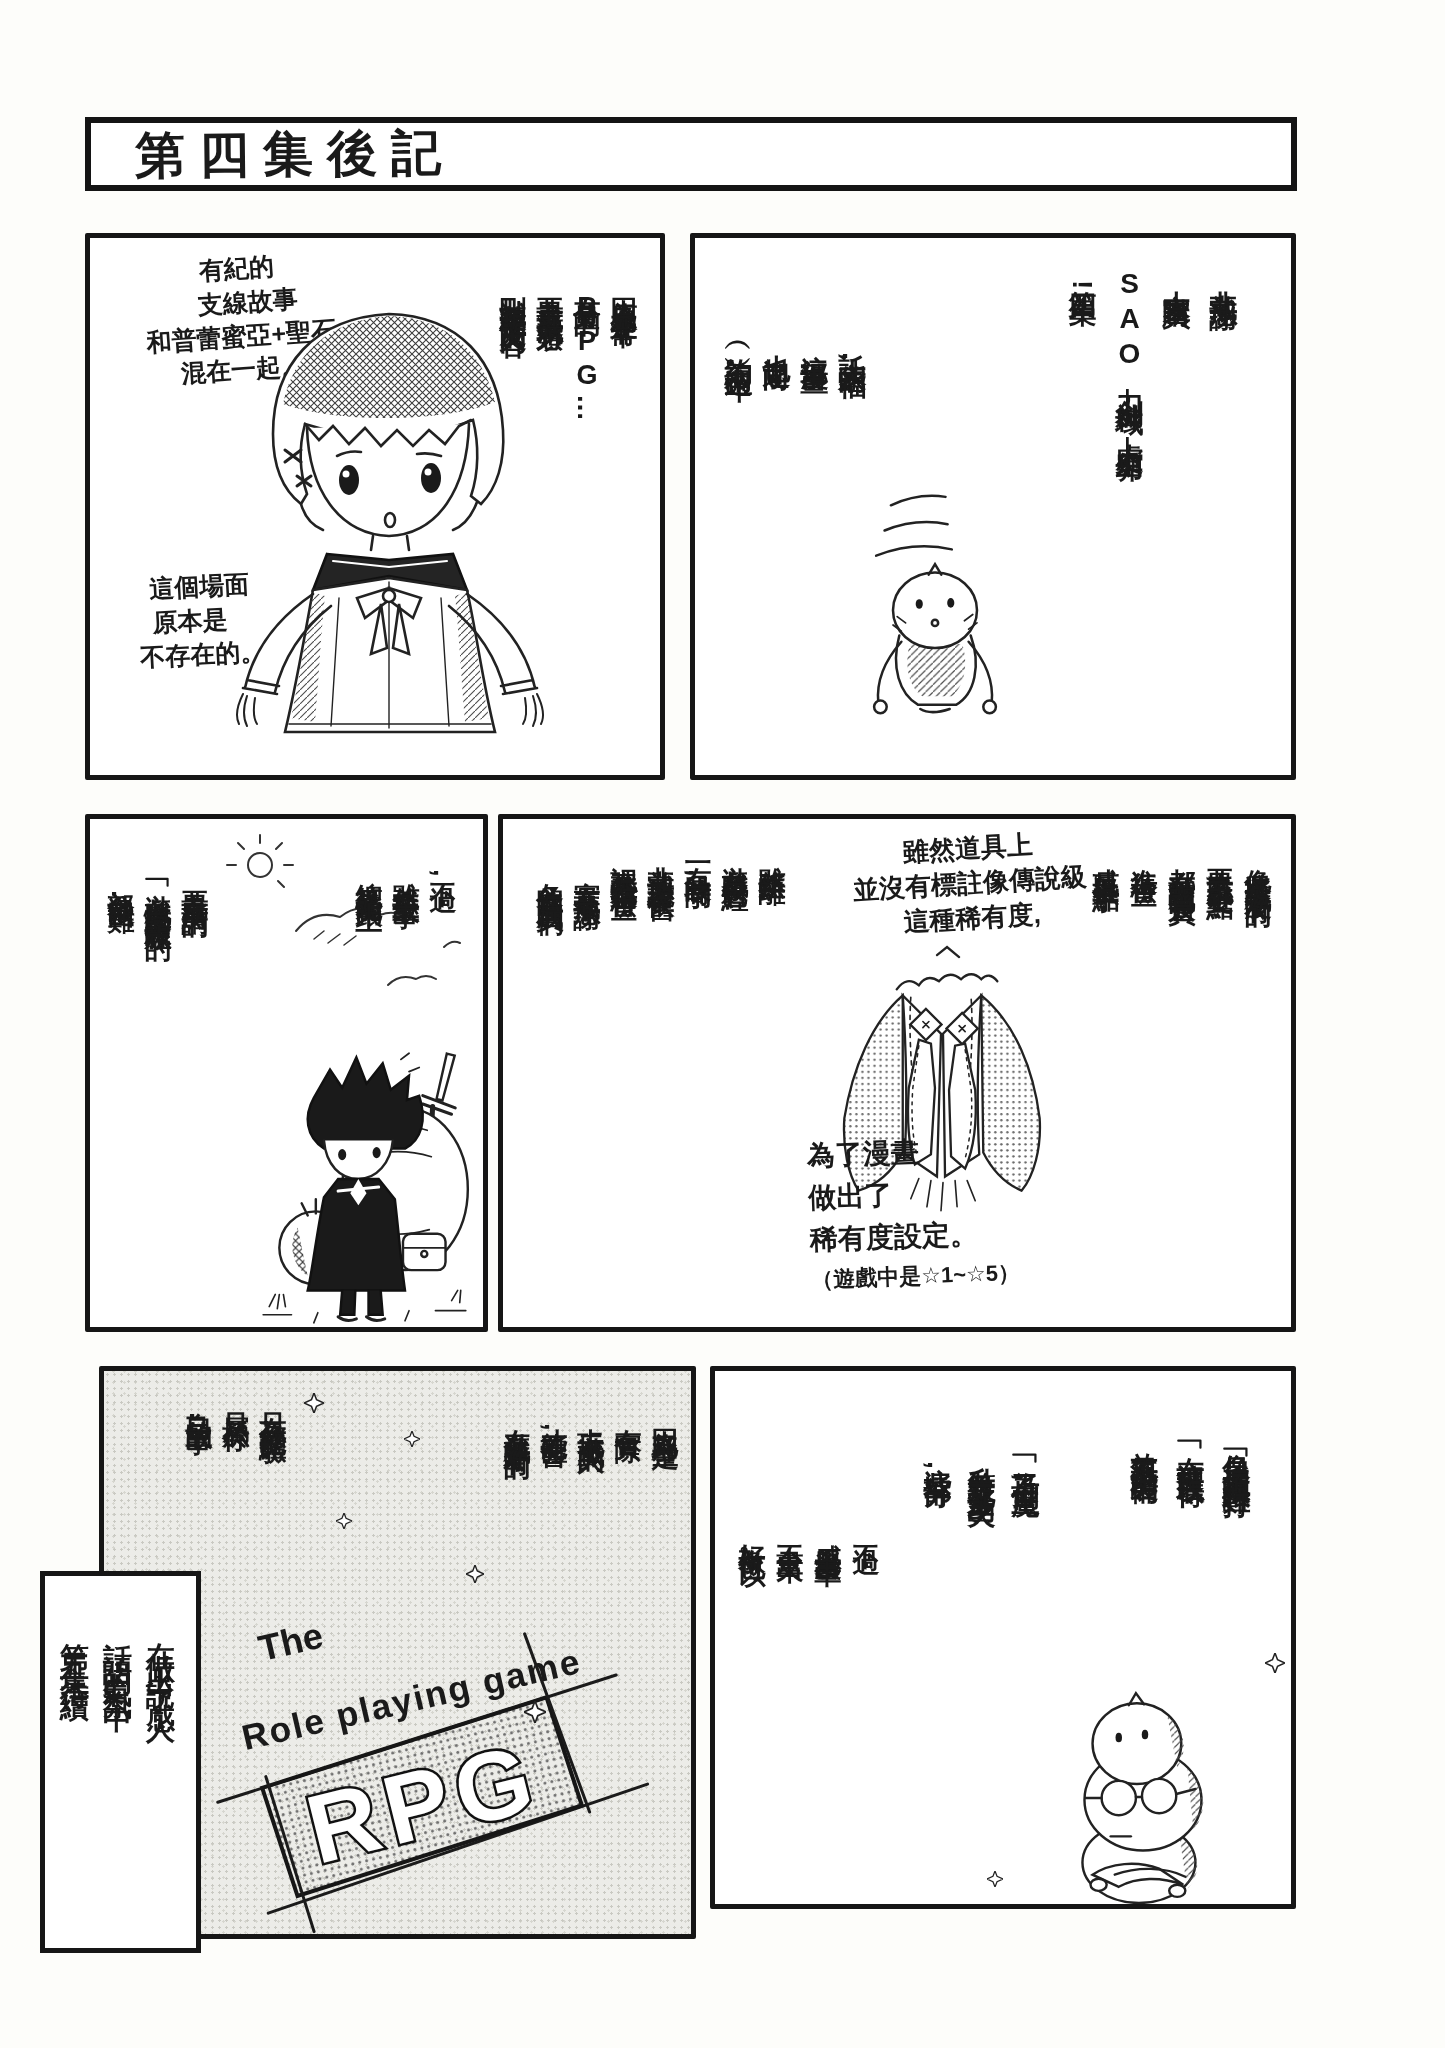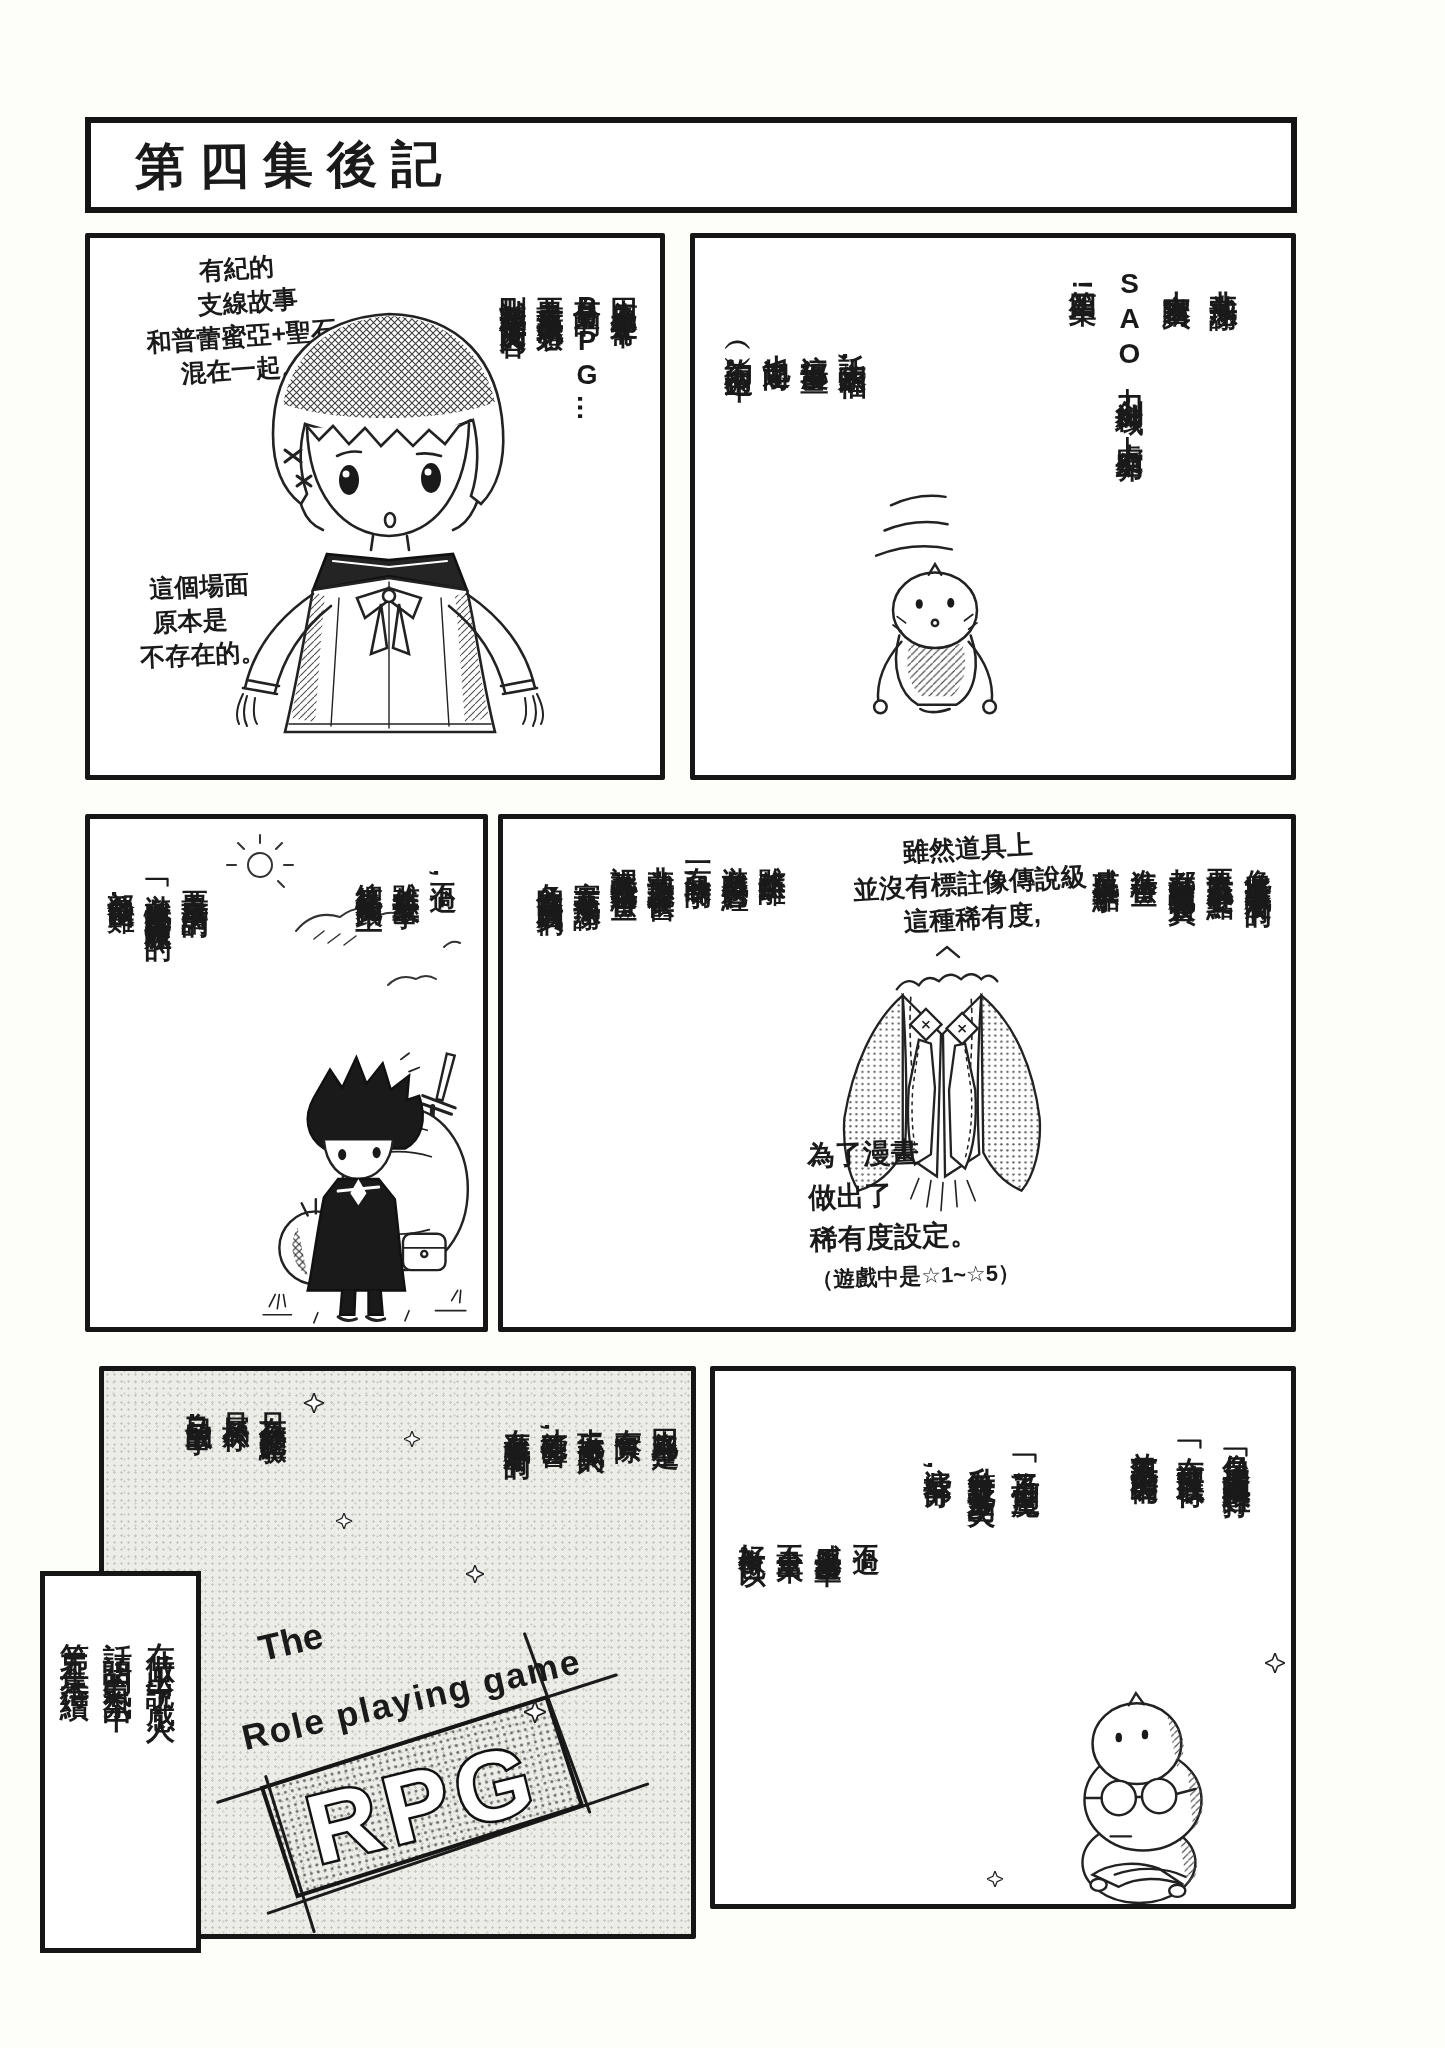--- a/index.html
+++ b/index.html
@@ -10,21 +10,21 @@
          white-space:nowrap;font-size:27px;line-height:37px;letter-spacing:4px;}
   .vtext p{margin:0;padding:0;}
   .up{text-orientation:upright;}
   .hand{position:absolute;font-weight:600;line-height:1.35;}
   .hand div{white-space:nowrap;}
   .art{position:absolute;overflow:visible;}
   .sparkle{position:absolute;}
   .tone{background-color:#ecece8;
         background-image:radial-gradient(#c9c9c2 1px,transparent 1.4px),radial-gradient(#d6d6cf 1px,transparent 1.4px);
         background-size:7px 7px,11px 11px;background-position:0 0,4px 6px;}
-  .title-band{position:absolute;left:85px;top:117px;width:1212px;height:96px;border:6px solid #141414;
+  .title-band{position:absolute;left:85px;top:117px;width:1212px;height:74px;border:6px solid #141414;
               background:#fff;box-sizing:border-box;display:flex;align-items:center;}
   .title-band h1{margin:0 0 0 44px;font-size:50px;font-weight:800;letter-spacing:14px;transform:rotate(-0.6deg);}
   .corner-box{position:absolute;left:40px;top:1571px;width:161px;height:382px;background:#fff;
               border:5px solid #161616;box-sizing:border-box;z-index:6;}
   .indent67 p:nth-child(6),.indent67 p:nth-child(7){text-indent:16px;}
   .c-note{right:14px;top:44px;font-size:29px;line-height:43px;letter-spacing:12px;}
 </style>
 </head>
 <body>
 

